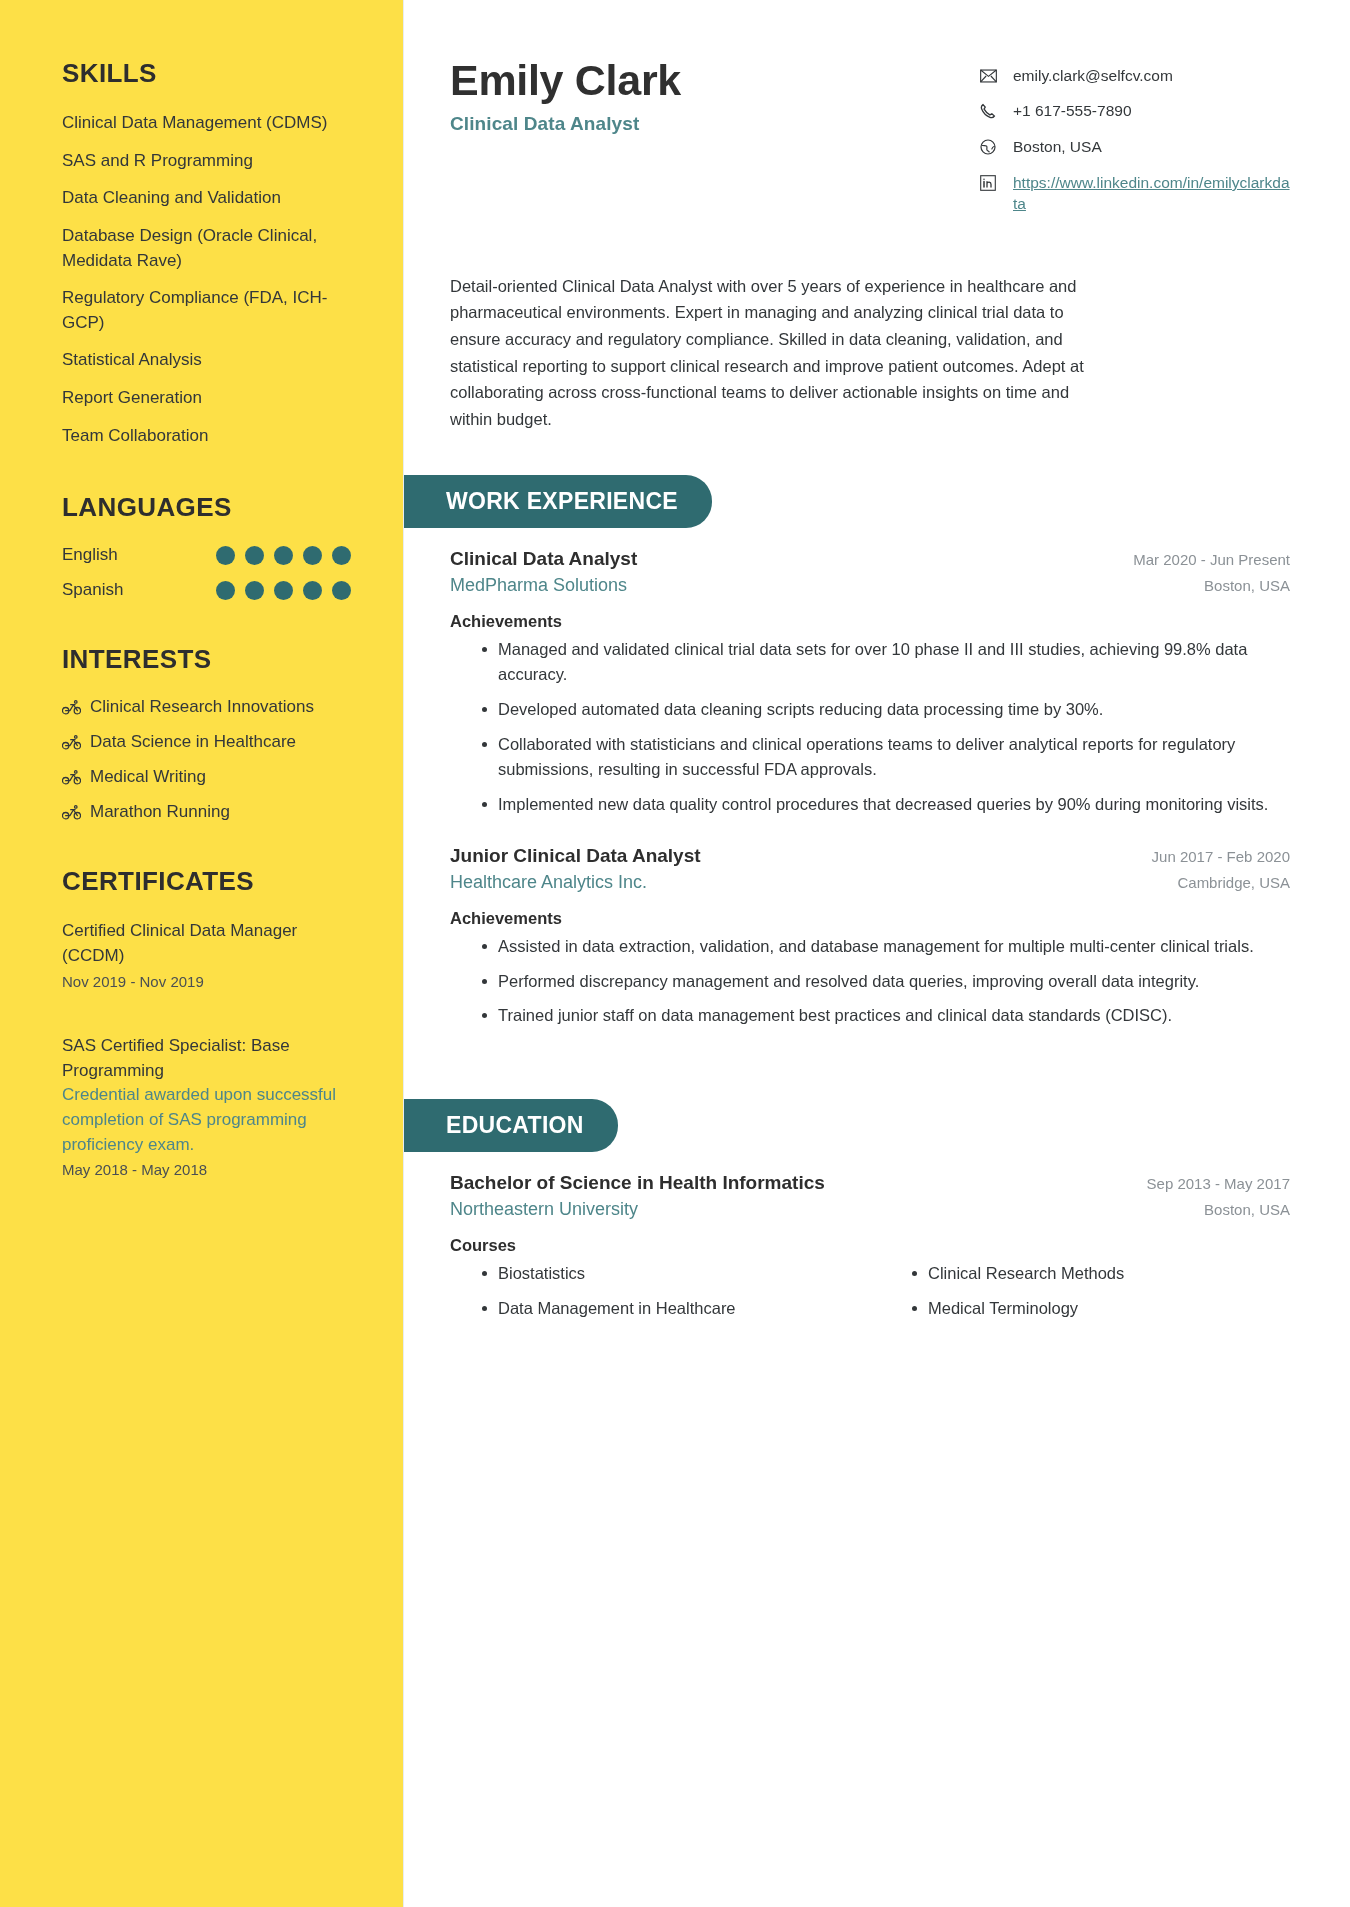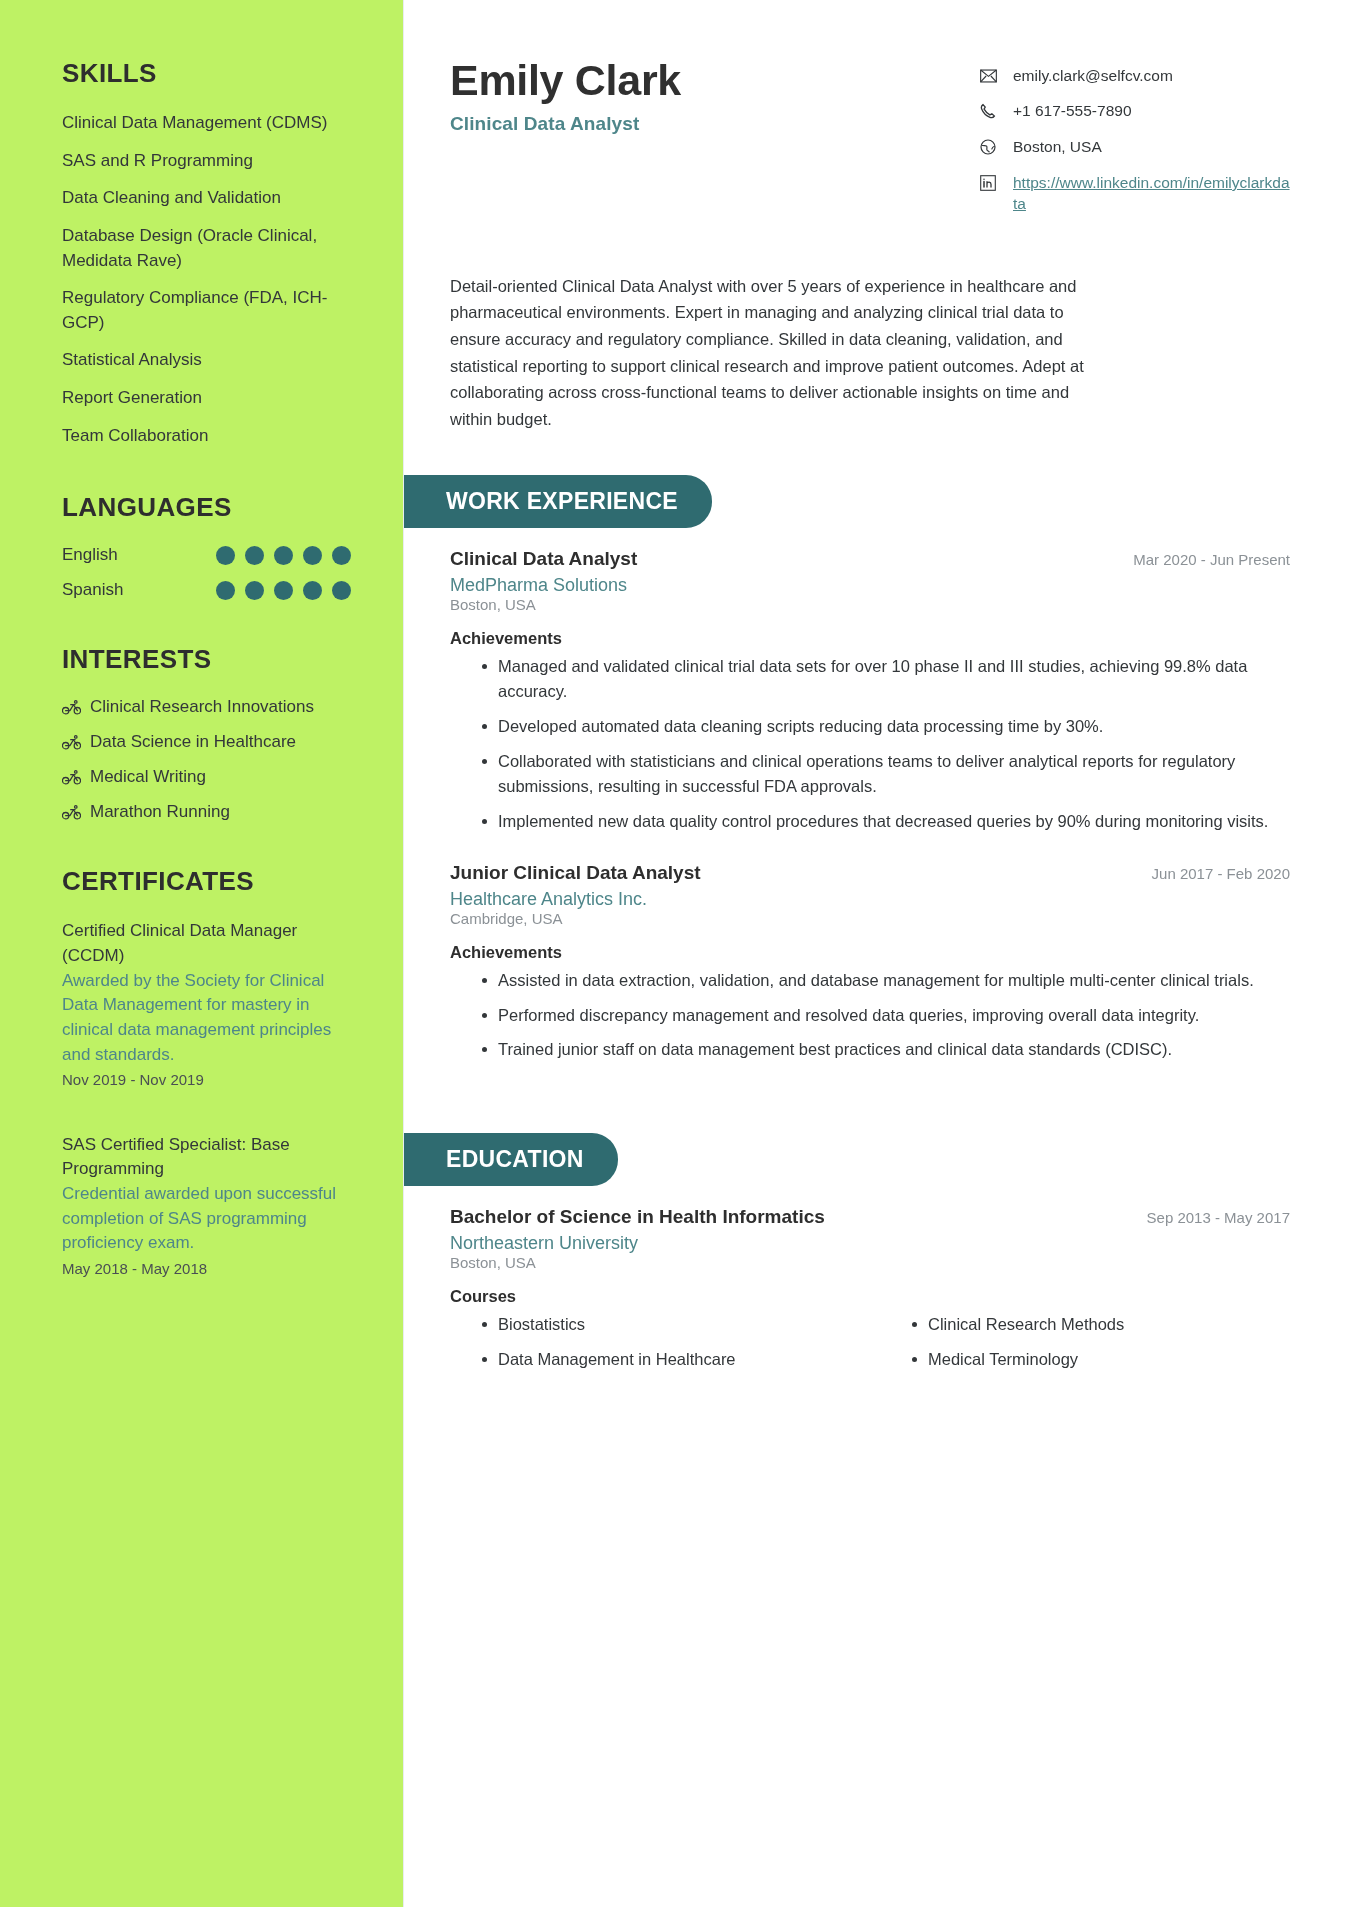--- a/index.html
+++ b/index.html
@@ -8,21 +8,21 @@
     font-family: "Liberation Sans", sans-serif;
     background:#ffffff;
     color:#2b2b2b;
     -webkit-font-smoothing:antialiased;
   }
   .page { position:relative; width:1350px; height:1907px; display:flex; background:#ffffff; }
 
   
   .sidebar {
     width:404px;
-    background:#bef264;
+    background:#fde047;
     border-right:1px solid #e8ecef;
     padding:58px 52px 40px 62px;
     flex:0 0 404px;
   }
   .side-title {
     font-size:26px;
     font-weight:bold;
     letter-spacing:.4px;
     color:#2e2e2e;
     margin-bottom:22px;
@@ -118,21 +118,21 @@
     border-radius:0 26px 26px 0;
     margin-left:-46px;
     margin-top:42px;
     margin-bottom:20px;
   }
 
   .entry { margin-bottom:28px; }
   .entry-top { display:flex; justify-content:space-between; align-items:baseline; }
   .entry-title { font-size:19px; font-weight:bold; color:#2e2e2e; }
   .entry-meta { font-size:15px; color:#8b9196; white-space:nowrap; }
-  .entry-sub { display:flex; justify-content:space-between; align-items:baseline; margin-top:5px;flex-direction:column; }
+  .entry-sub { display:flex; justify-content:space-between; align-items:baseline; margin-top:5px; }
   .entry-org { font-size:18px; color:#4e868a; }
   .entry-loc { font-size:15px; color:#8b9196; white-space:nowrap; }
   .ach-label { font-size:16.5px; font-weight:bold; color:#2e2e2e; margin-top:16px; margin-bottom:6px; }
   ul.bullets { list-style:none; margin-left:4px; }
   ul.bullets li {
     position:relative;
     padding-left:44px;
     font-size:16.5px;
     line-height:1.55;
     color:#33373a;
@@ -242,21 +242,20 @@
             <circle cx="17.4" cy="2" r="1.6"></circle>
         </svg>
         <span>Marathon Running</span>
       </div>
     </section>
 
     <section class="side-block">
       <h2 class="side-title">CERTIFICATES</h2>
       <div class="cert-item">
         <div class="cert-name">Certified Clinical Data Manager (CCDM)</div>
-        <div class="cert-desc">Awarded by the Society for Clinical Data Management for mastery in clinical data management principles and standards.</div>
         <div class="cert-date">Nov 2019 - Nov 2019</div>
       </div>
       <div class="cert-item">
         <div class="cert-name">SAS Certified Specialist: Base Programming</div>
         <div class="cert-desc">Credential awarded upon successful completion of SAS programming proficiency exam.</div>
         <div class="cert-date">May 2018 - May 2018</div>
       </div>
     </section>
 
   </aside>

